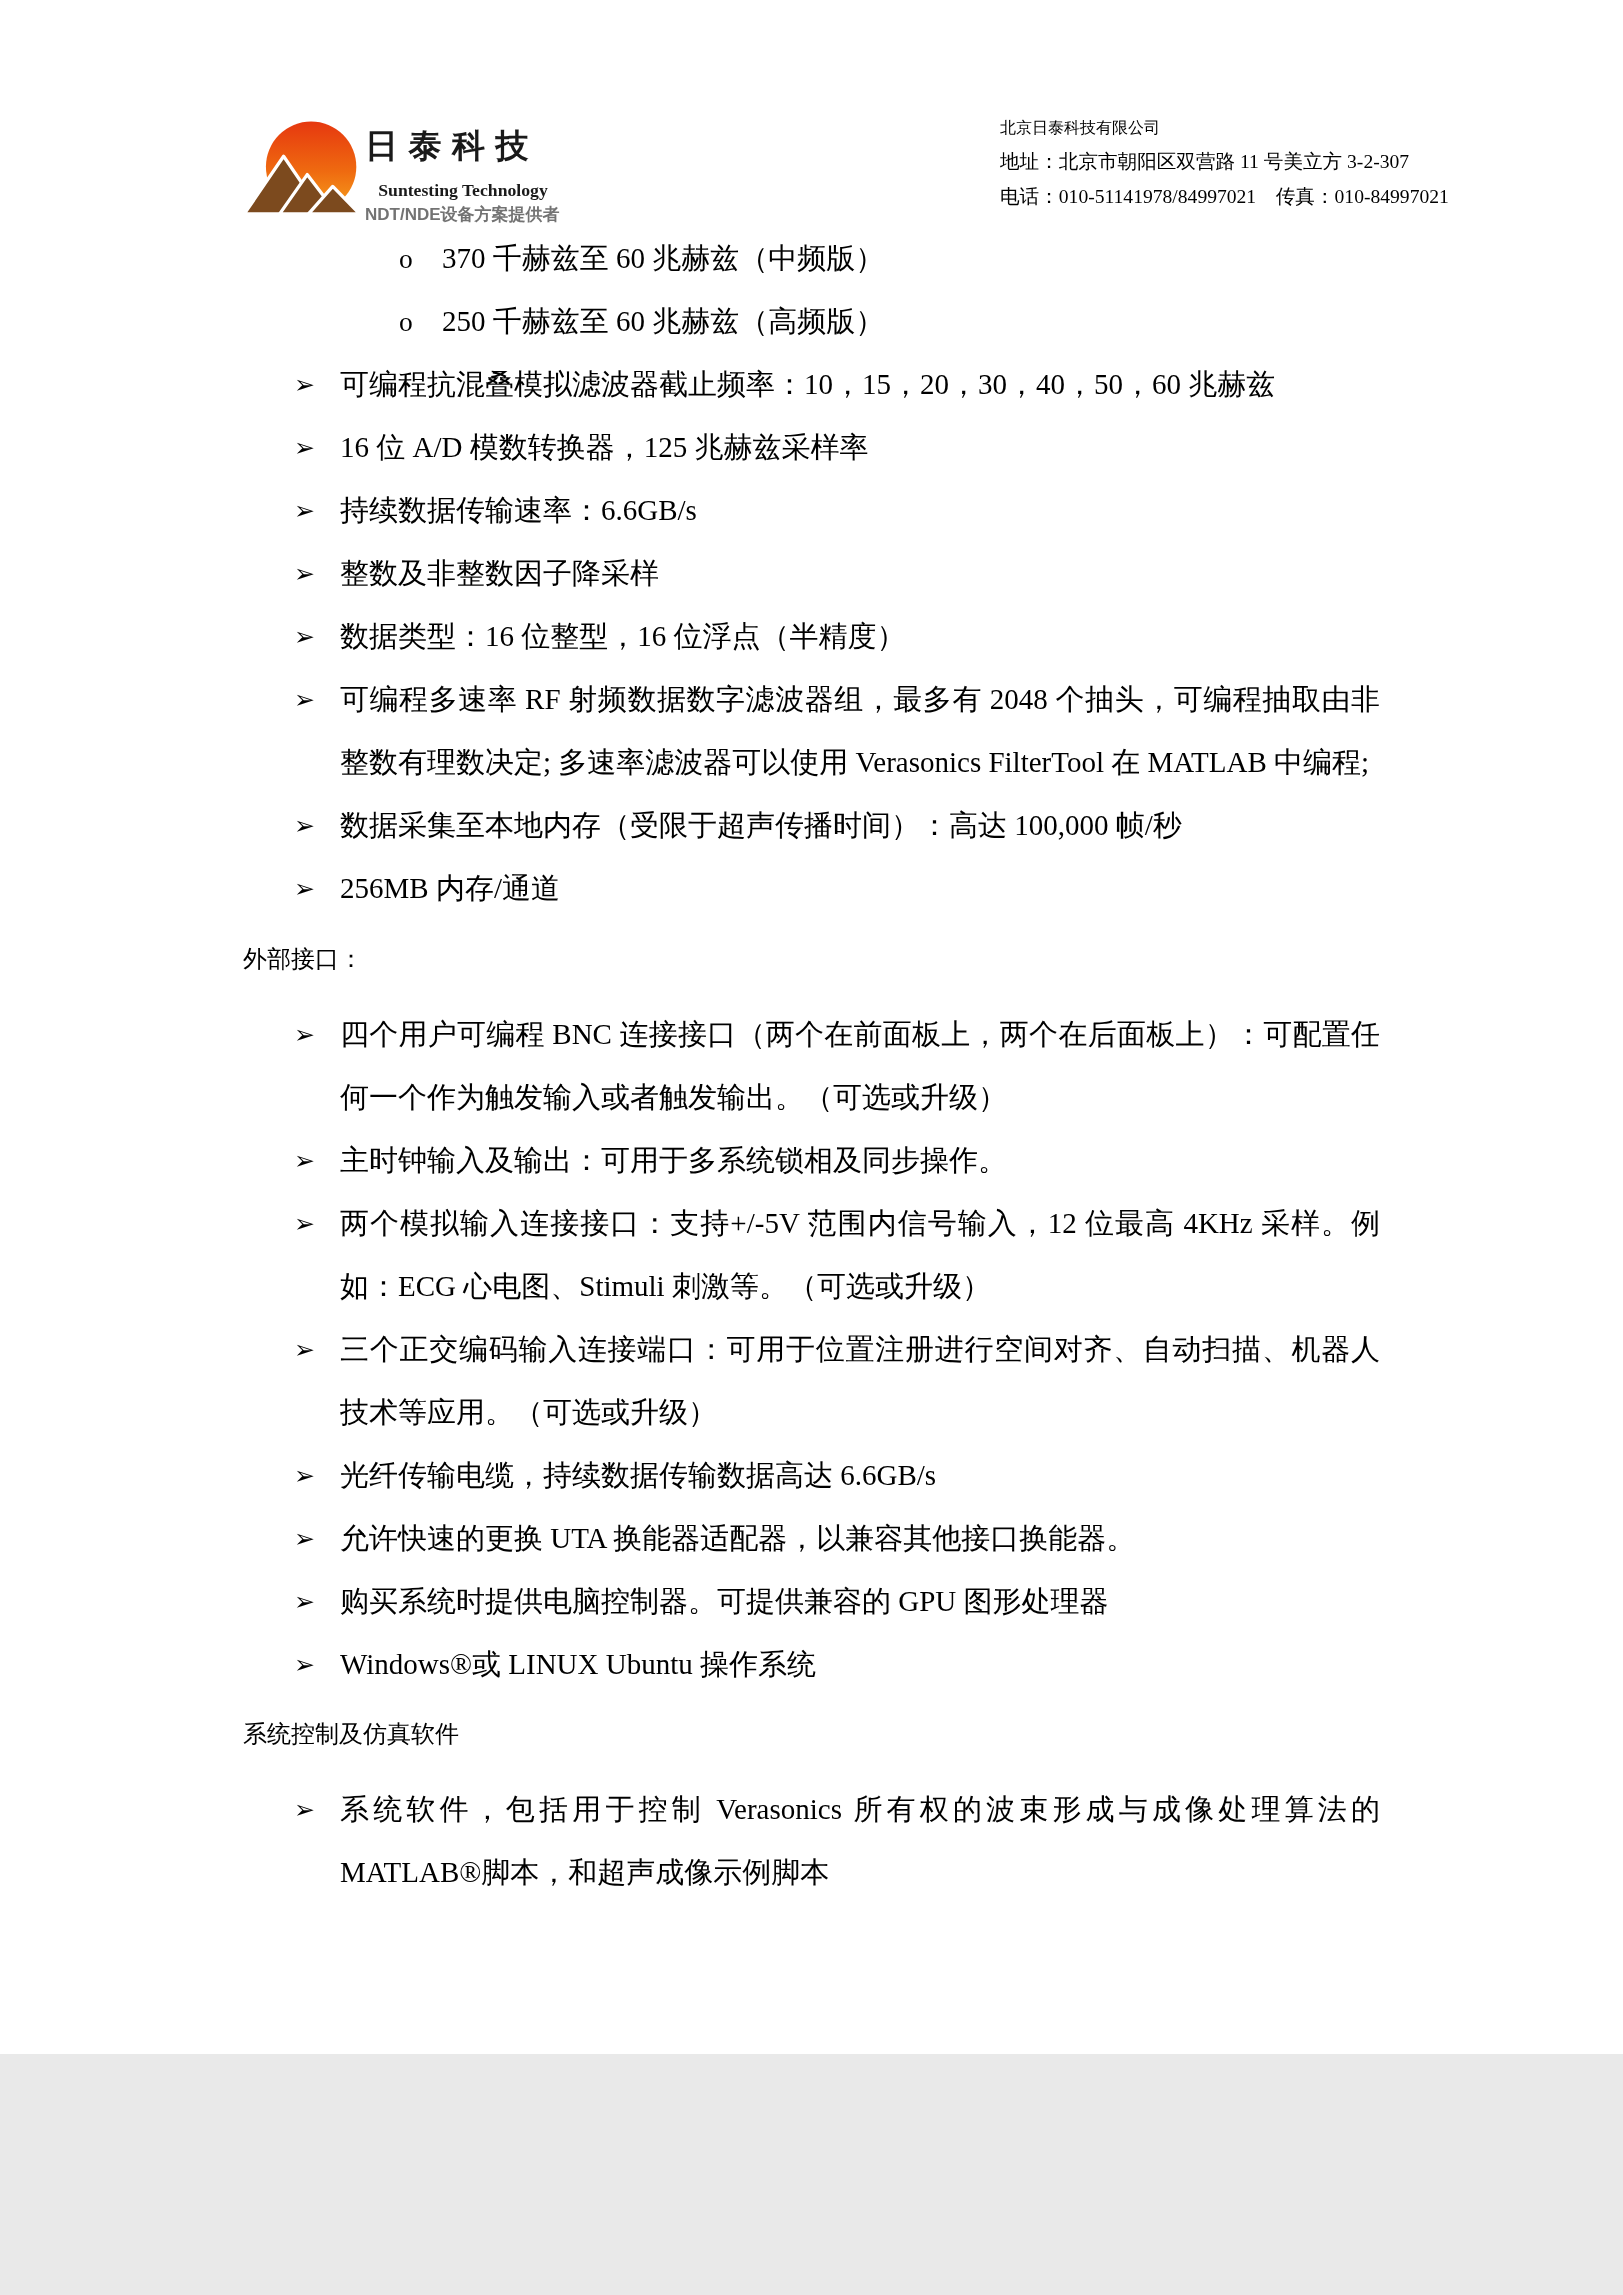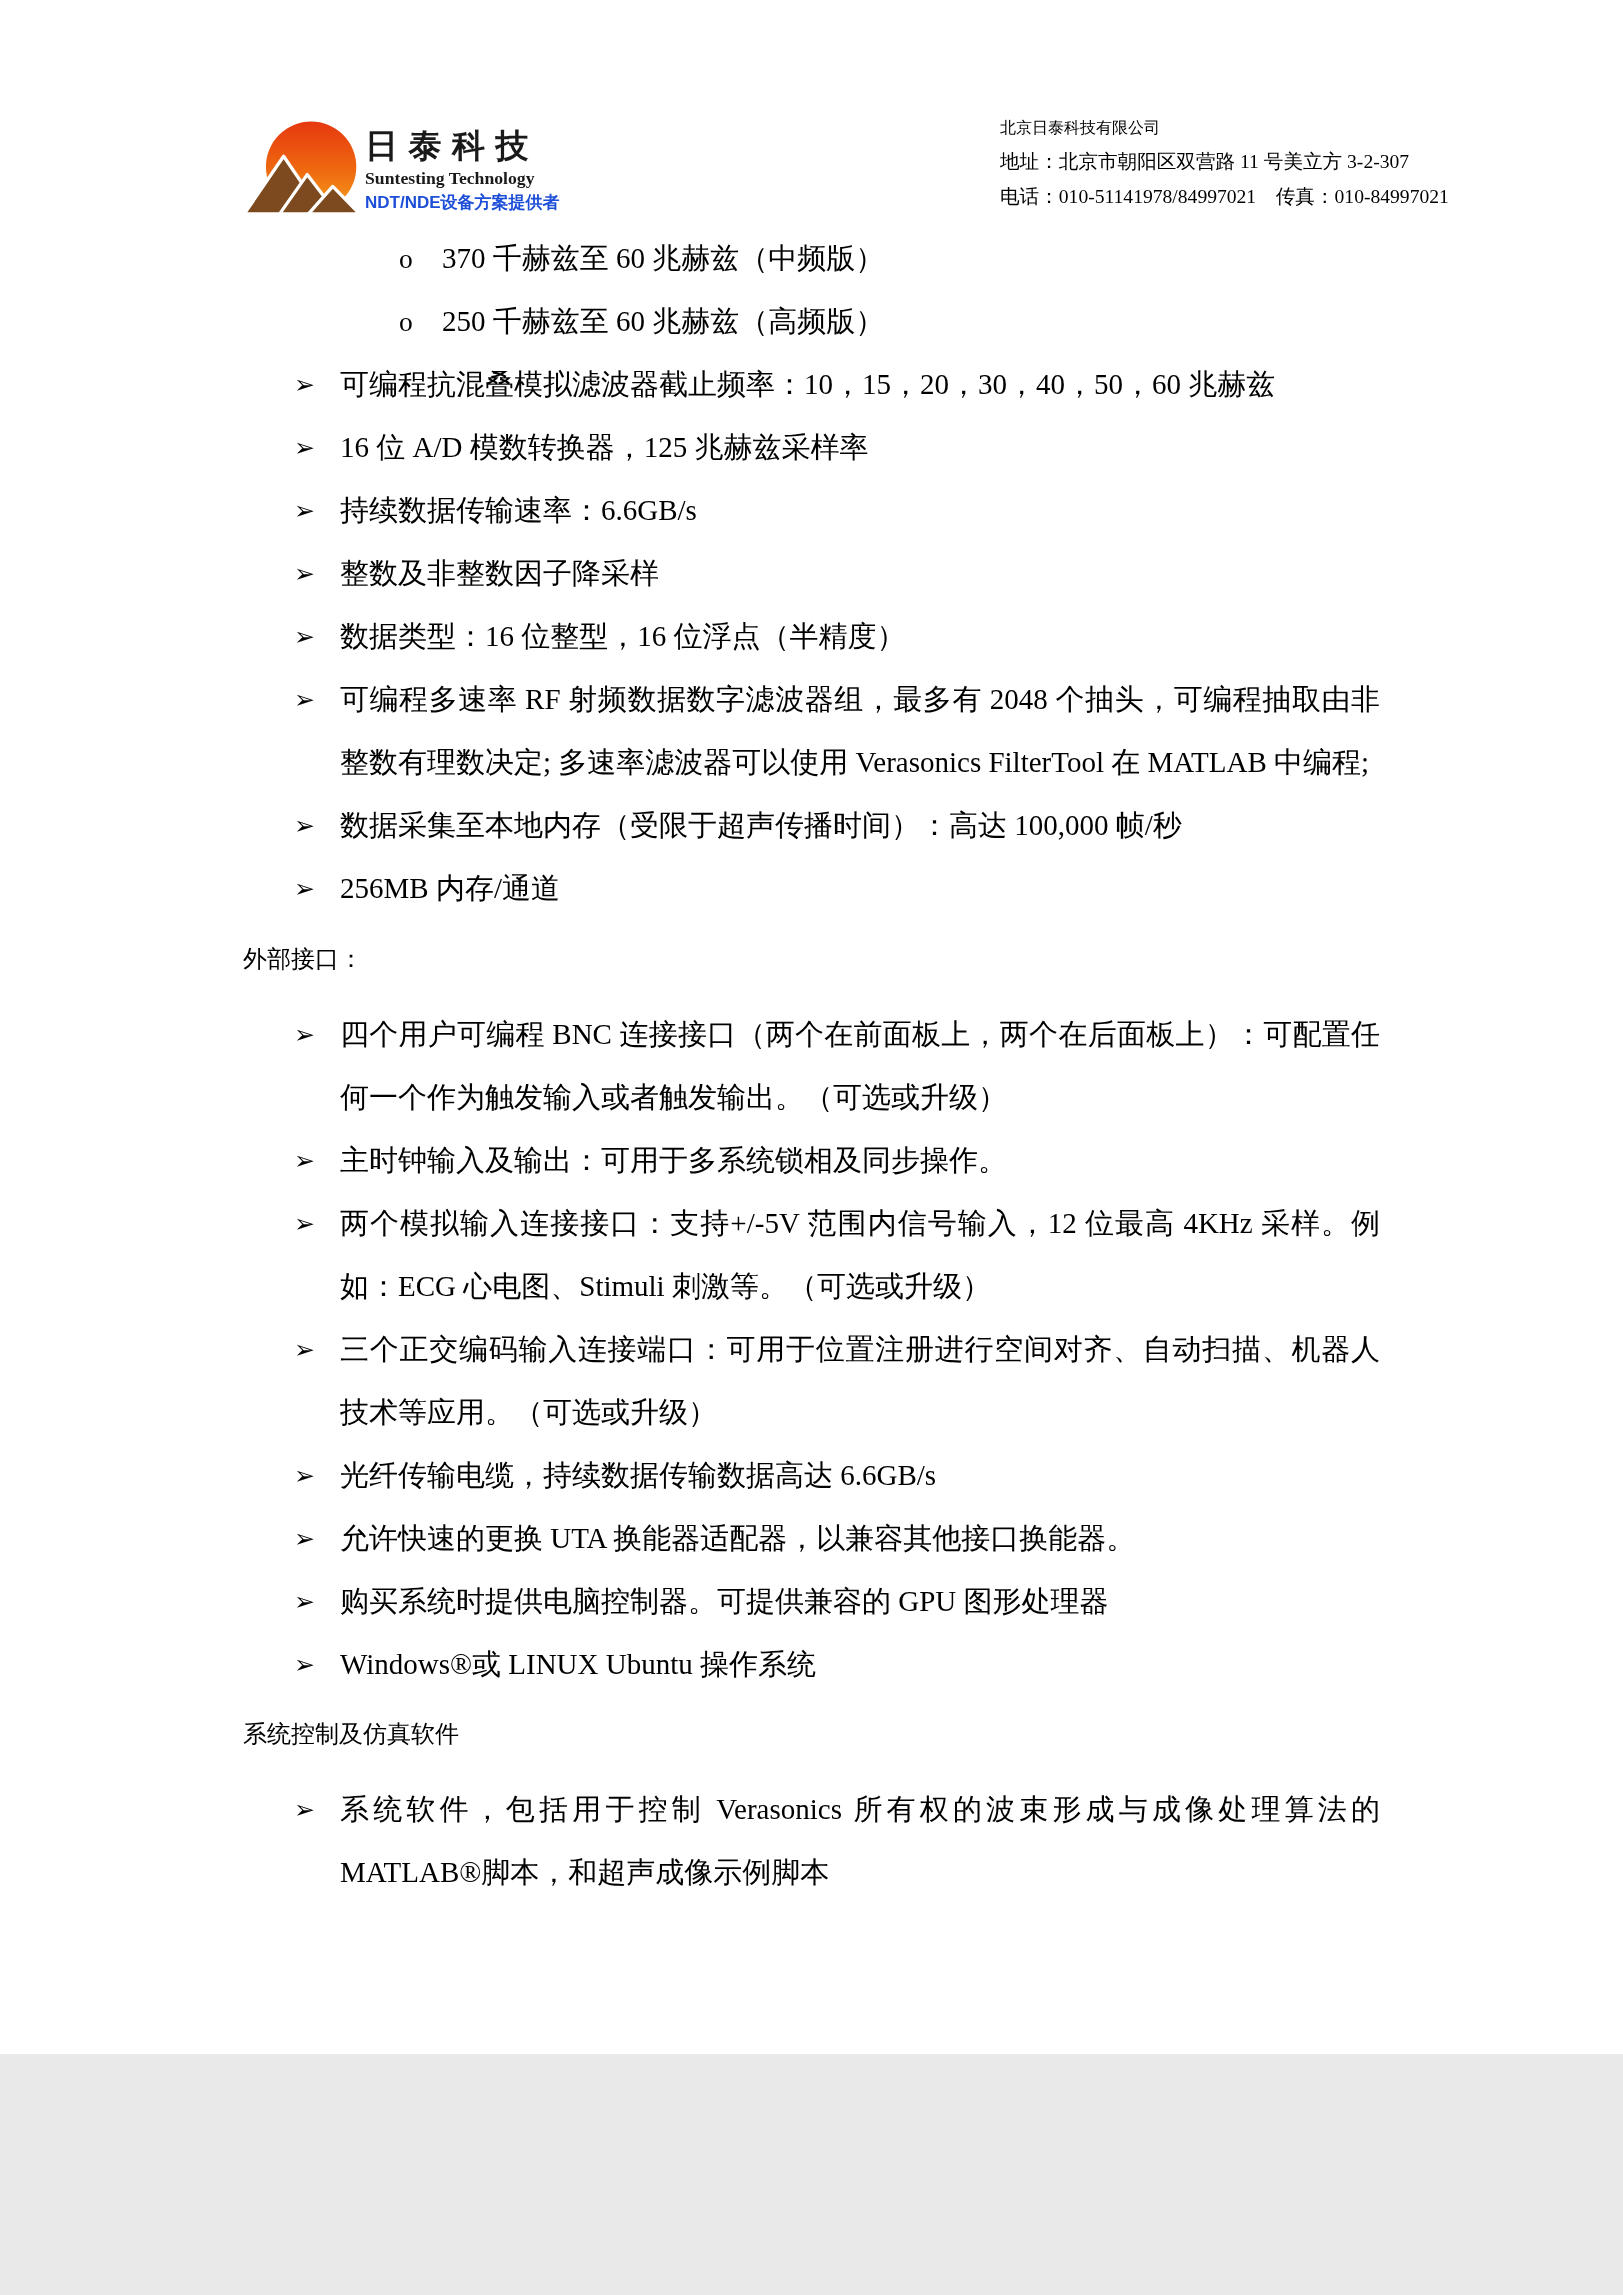--- a/index.html
+++ b/index.html
@@ -17,25 +17,25 @@
   .logo { position:absolute; left:243px; top:105px; width:314px; height:118px; }
   .logo-art { position:absolute; left:0; top:0; width:131px; height:113px; }
   .logo-text { position:absolute; left:122px; top:22px; width:196px; }
   .logo-title {
     font-family:"Liberation Sans","DejaVu Sans",sans-serif;
     font-size:33px; font-weight:600; letter-spacing:10.5px;
     line-height:1.15; white-space:nowrap; color:#1a1a1a;
   }
   .logo-sub {
     font-family:"Liberation Serif","DejaVu Serif",serif;
-    font-size:17.7px; font-weight:700; margin-top:3px; white-space:nowrap; color:#1a1a1a;
+    font-size:17.7px; font-weight:700; margin-top:15px; white-space:nowrap; color:#1a1a1a;text-align:center;
   }
   .logo-tag {
     font-family:"Liberation Sans","DejaVu Sans",sans-serif;
-    font-size:17px; font-weight:700; margin-top:2px; white-space:nowrap; color:#1d4ed8;
+    font-size:17px; font-weight:700; margin-top:2px; white-space:nowrap; color:#737373;
   }
 
   .header-right { position:absolute; left:1000px; top:111px; width:471px; }
   .company-name { font-size:16px; font-weight:400; text-align:left; line-height:33px; }
   .company-line { font-size:19.6px; line-height:35px; white-space:nowrap; }
 
   
   .body-content { position:absolute; left:0; top:227px; width:1623px; }
   .item {
     position:relative;

